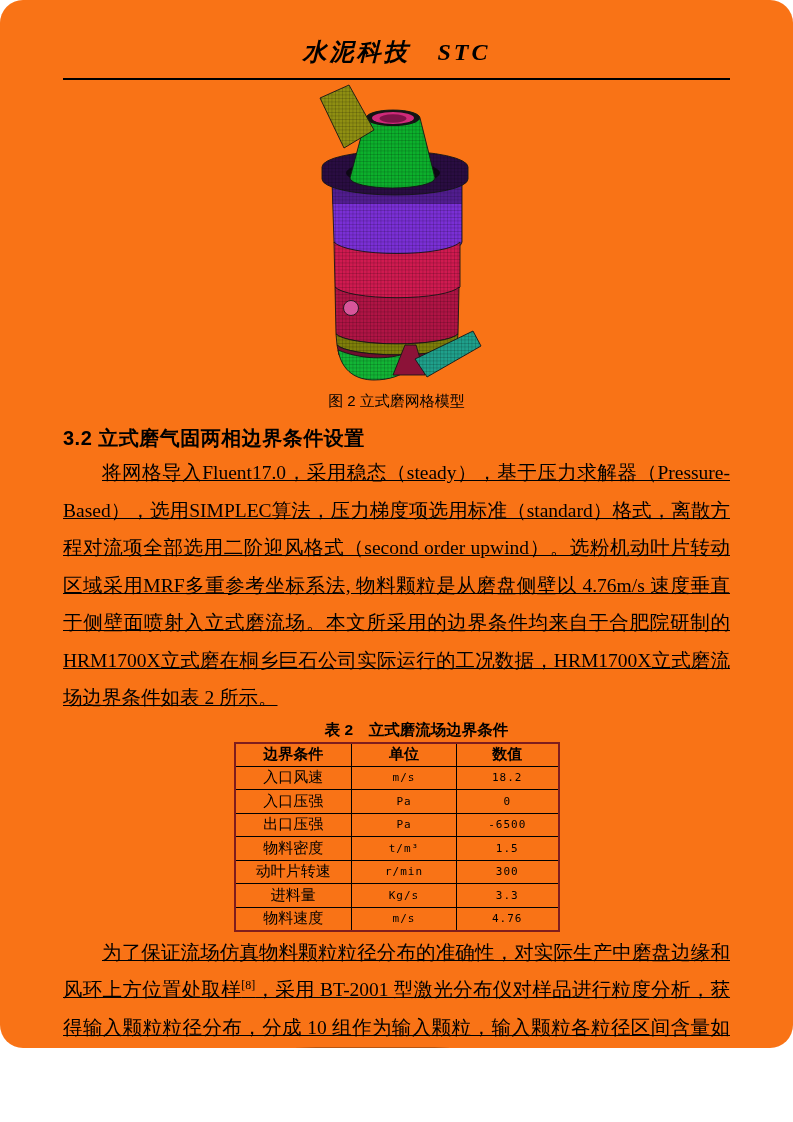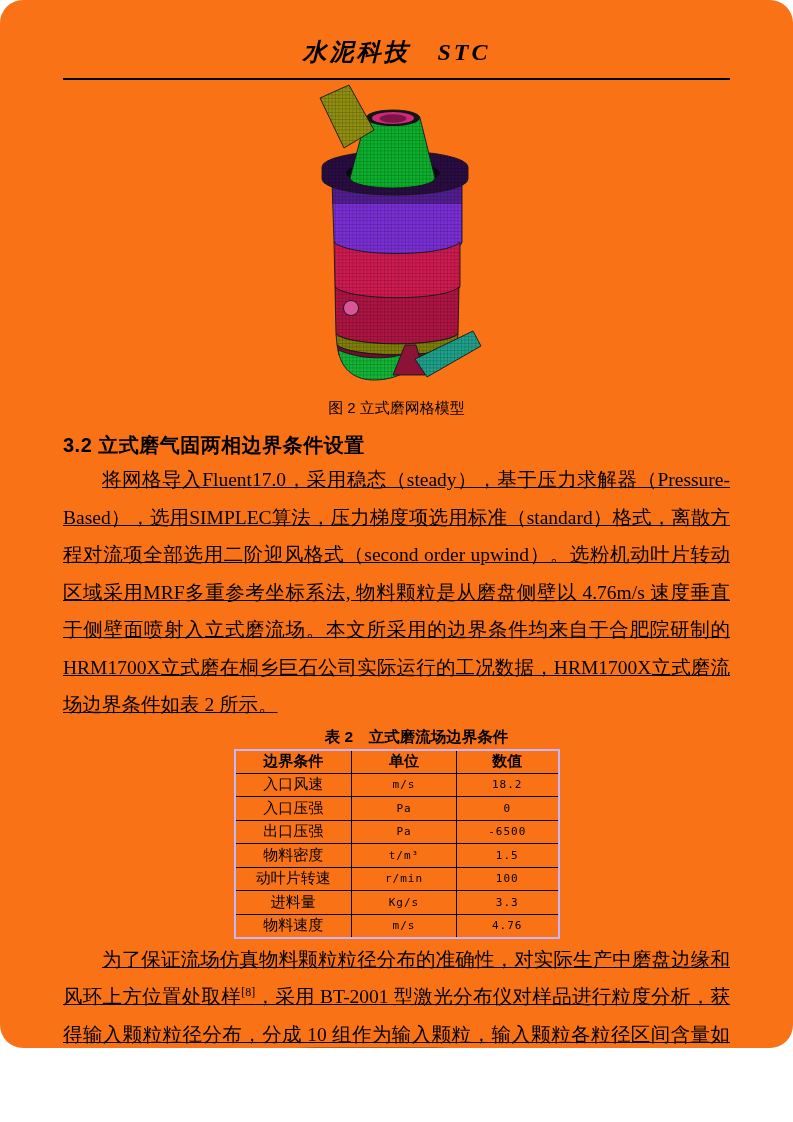--- a/index.html
+++ b/index.html
@@ -12,41 +12,41 @@
   .journal-title {
     padding-top:36px; text-align:center;
     font-family:"Liberation Serif","DejaVu Serif",serif;
     font-style:italic; font-weight:600; font-size:24px; letter-spacing:3px;
   }
   .header-rule { margin:10px 63px 0 63px; border-top:2.5px solid #000; }
   .figure-wrap { margin-top:4px; text-align:center; }
   .figure-wrap svg { display:inline-block; }
   .figure-caption {
     text-align:center; font-family:"Liberation Sans","DejaVu Sans",sans-serif;
-    font-size:15px; line-height:20px; margin-top:8px;
+    font-size:15px; line-height:20px; margin-top:1px;
   }
   .section-heading {
     margin:13px 63px 0 63px;
     font-family:"Liberation Sans","DejaVu Sans",sans-serif;
     font-weight:bold; font-size:20px; line-height:28px; letter-spacing:0.5px;
   }
   .body-para {
     margin:2px 63px 0 63px; width:667px;
     font-size:19.5px; line-height:37.5px;
     text-align:justify; text-indent:2em;text-decoration:underline;
   }
   .body-para sup { font-size:12px; line-height:0; }
   .table-block { margin-top:3px; }
   .table-title {
     text-align:center; font-family:"Liberation Sans","DejaVu Sans",sans-serif;
     font-weight:bold; font-size:15.5px; line-height:20px; margin-bottom:2px;padding-left:40px;
   }
   table.bc-table {
     margin:0 auto; border-collapse:collapse; table-layout:fixed; width:324px;
-    border:2px solid #c4b5fd;
+    border:2px solid #7f1d1d;
   }
   .bc-table col.c1 { width:117px; } .bc-table col.c2 { width:105px; } .bc-table col.c3 { width:102px; }
   .bc-table th, .bc-table td {
     border:1px solid #000; height:23.5px; text-align:center; vertical-align:middle;
     padding:0 2px; overflow:hidden;
   }
   .bc-table th {
     font-family:"Liberation Sans","DejaVu Sans",sans-serif;
     font-weight:bold; font-size:15px;
   }
@@ -172,21 +172,21 @@
             <td class="col-mono">-6500</td>
           </tr>
           <tr>
             <td class="col-name">物料密度</td>
             <td class="col-mono">t/m³</td>
             <td class="col-mono">1.5</td>
           </tr>
           <tr>
             <td class="col-name">动叶片转速</td>
             <td class="col-mono">r/min</td>
-            <td class="col-mono">100</td>
+            <td class="col-mono">300</td>
           </tr>
           <tr>
             <td class="col-name">进料量</td>
             <td class="col-mono">Kg/s</td>
             <td class="col-mono">3.3</td>
           </tr>
           <tr>
             <td class="col-name">物料速度</td>
             <td class="col-mono">m/s</td>
             <td class="col-mono">4.76</td>

